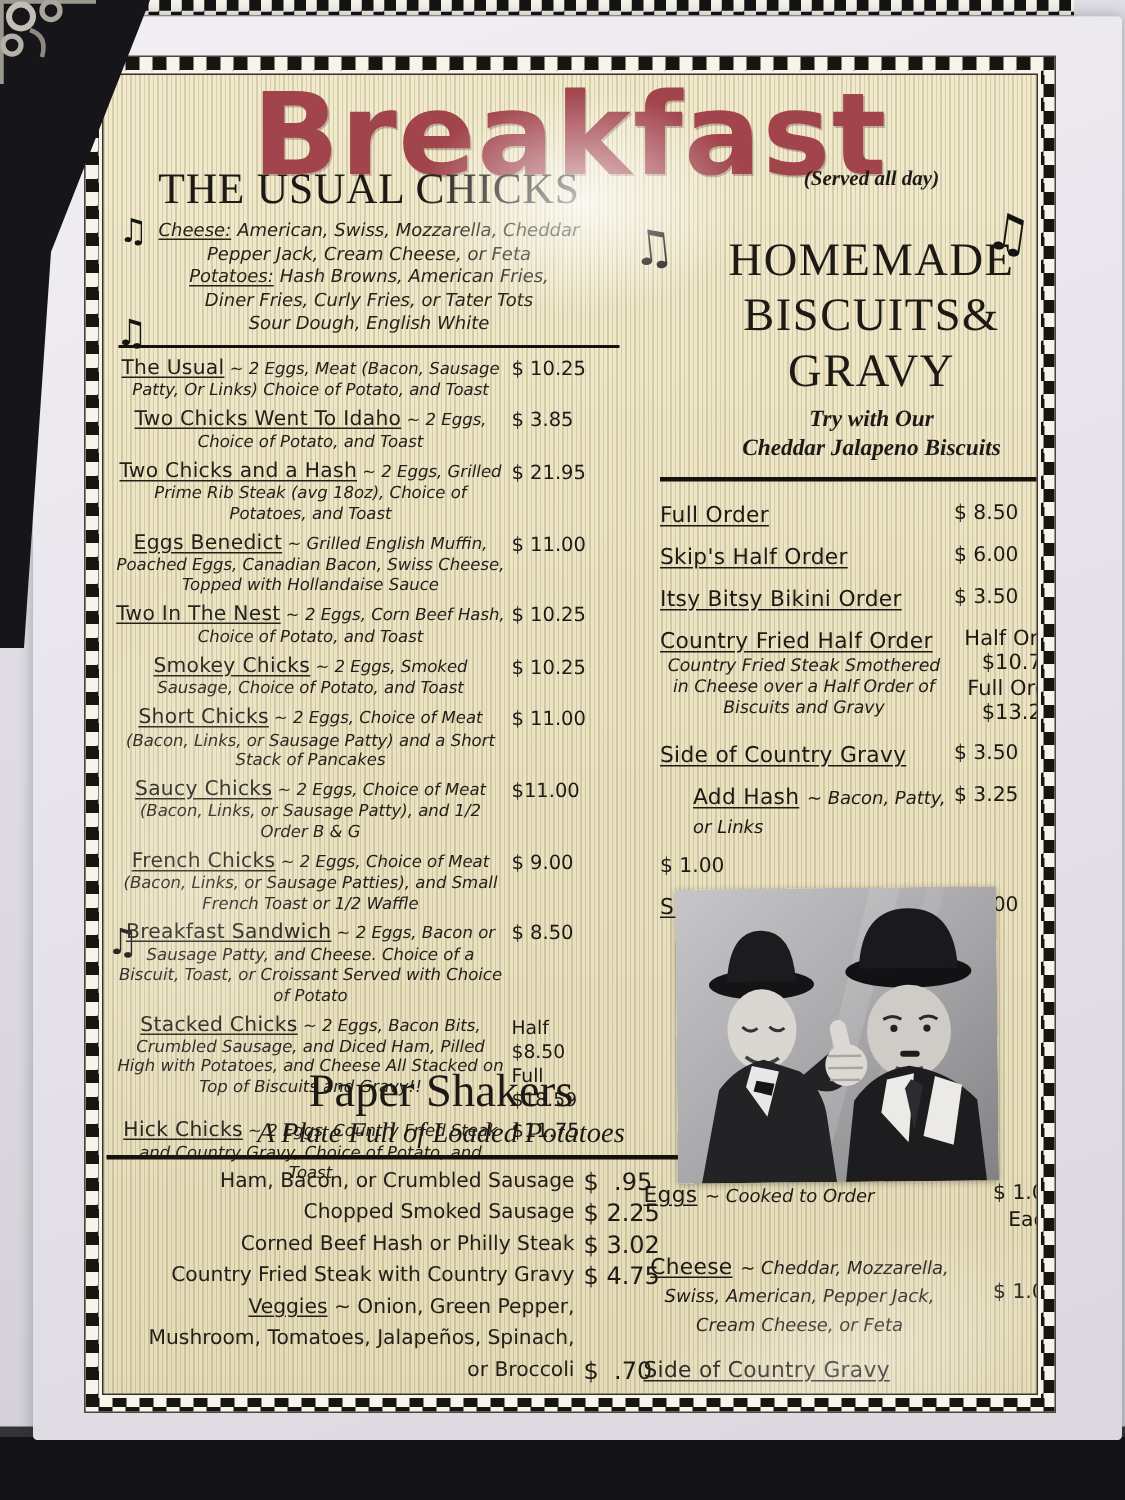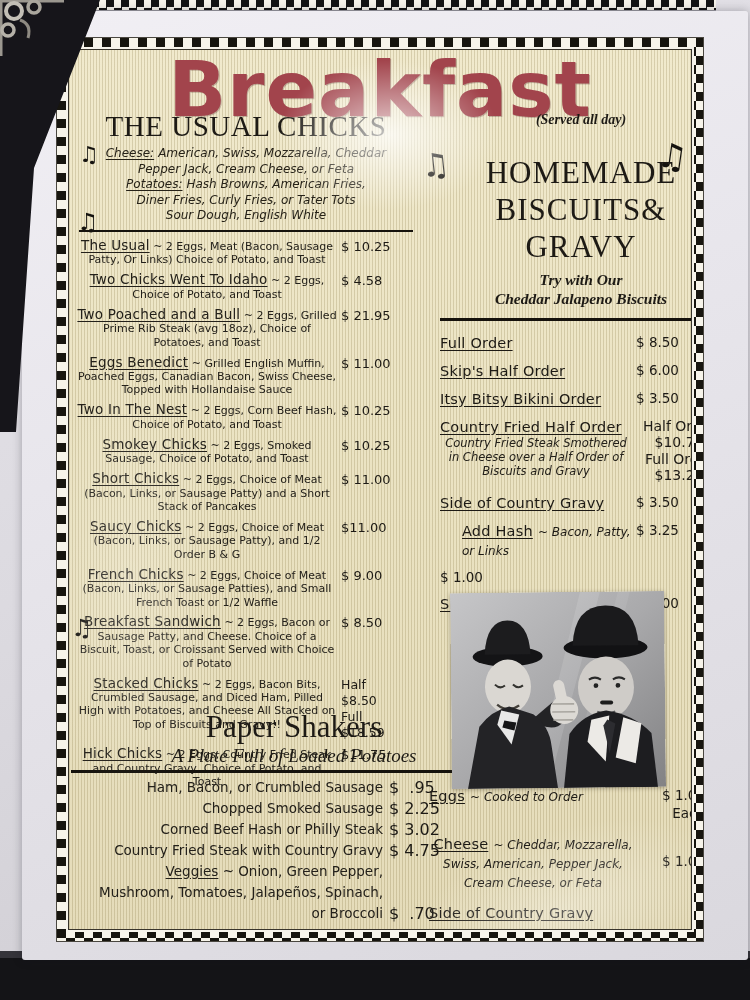--- a/index.html
+++ b/index.html
@@ -55,21 +55,21 @@
   .uc-intro{margin-top:3px;text-align:center;font-style:italic;font-weight:500;
     font-size:12px;line-height:15.5px;color:#262218;}
   .ilead{text-decoration:underline;text-underline-offset:2px;margin-right:4px;}
   .ilead:empty{margin:0;}
   .uc-rule{height:2.5px;background:#15120c;margin:6px 2px 0 2px;}
   .uc-items{margin-top:5px;}
   .uitem{display:flex;gap:4px;margin-bottom:4.5px;}
   .ibody{flex:1;text-align:center;font-size:11px;line-height:1.22;color:#23201a;}
   .iname{font-size:13.5px;font-weight:500;letter-spacing:.2px;text-decoration:underline;
     text-underline-offset:2px;}
-  .idesc{}
+  .idesc{font-style:italic;}
   .iprice{width:74px;text-align:left;font-size:13px;padding-top:2px;white-space:pre;}
   .iprice.stack{font-size:12.5px;line-height:16px;white-space:pre-line;}
   .iprice.stack span{display:block;}
 
   
   .pshak{position:absolute;left:0;top:660px;width:450px;}
   .ps-head{font-family:"Liberation Serif",serif;font-size:31px;text-align:center;line-height:1.1;}
   .ps-sub{font-family:"Liberation Serif",serif;font-style:italic;font-size:19px;
     text-align:center;margin-top:1px;}
   .ps-rule{height:2.5px;background:#15120c;width:382px;margin:3px 0 4px 2px;}
@@ -141,24 +141,24 @@
           </div>
           <div class="uc-rule"></div>
 
           <div class="uc-items">
             <div class="uitem">
               <div class="ibody"><span class="iname">The Usual</span> <span class="idesc">~ 2 Eggs, Meat (Bacon, Sausage Patty, Or Links) Choice of Potato, and Toast</span></div>
               <div class="iprice">$ 10.25</div>
             </div>
             <div class="uitem">
               <div class="ibody"><span class="iname">Two Chicks Went To Idaho</span> <span class="idesc">~ 2 Eggs, Choice of Potato, and Toast</span></div>
-              <div class="iprice">$ 4.58</div>
-            </div>
-            <div class="uitem">
-              <div class="ibody"><span class="iname">Two Poached and a Bull</span> <span class="idesc">~ 2 Eggs, Grilled Prime Rib Steak (avg 18oz), Choice of Potatoes, and Toast</span></div>
+              <div class="iprice">$ 3.85</div>
+            </div>
+            <div class="uitem">
+              <div class="ibody"><span class="iname">Two Chicks and a Hash</span> <span class="idesc">~ 2 Eggs, Grilled Prime Rib Steak (avg 18oz), Choice of Potatoes, and Toast</span></div>
               <div class="iprice">$ 21.95</div>
             </div>
             <div class="uitem">
               <div class="ibody"><span class="iname">Eggs Benedict</span> <span class="idesc">~ Grilled English Muffin, Poached Eggs, Canadian Bacon, Swiss Cheese, Topped with Hollandaise Sauce</span></div>
               <div class="iprice">$ 11.00</div>
             </div>
             <div class="uitem">
               <div class="ibody"><span class="iname">Two In The Nest</span> <span class="idesc">~ 2 Eggs, Corn Beef Hash, Choice of Potato, and Toast</span></div>
               <div class="iprice">$ 10.25</div>
             </div>

